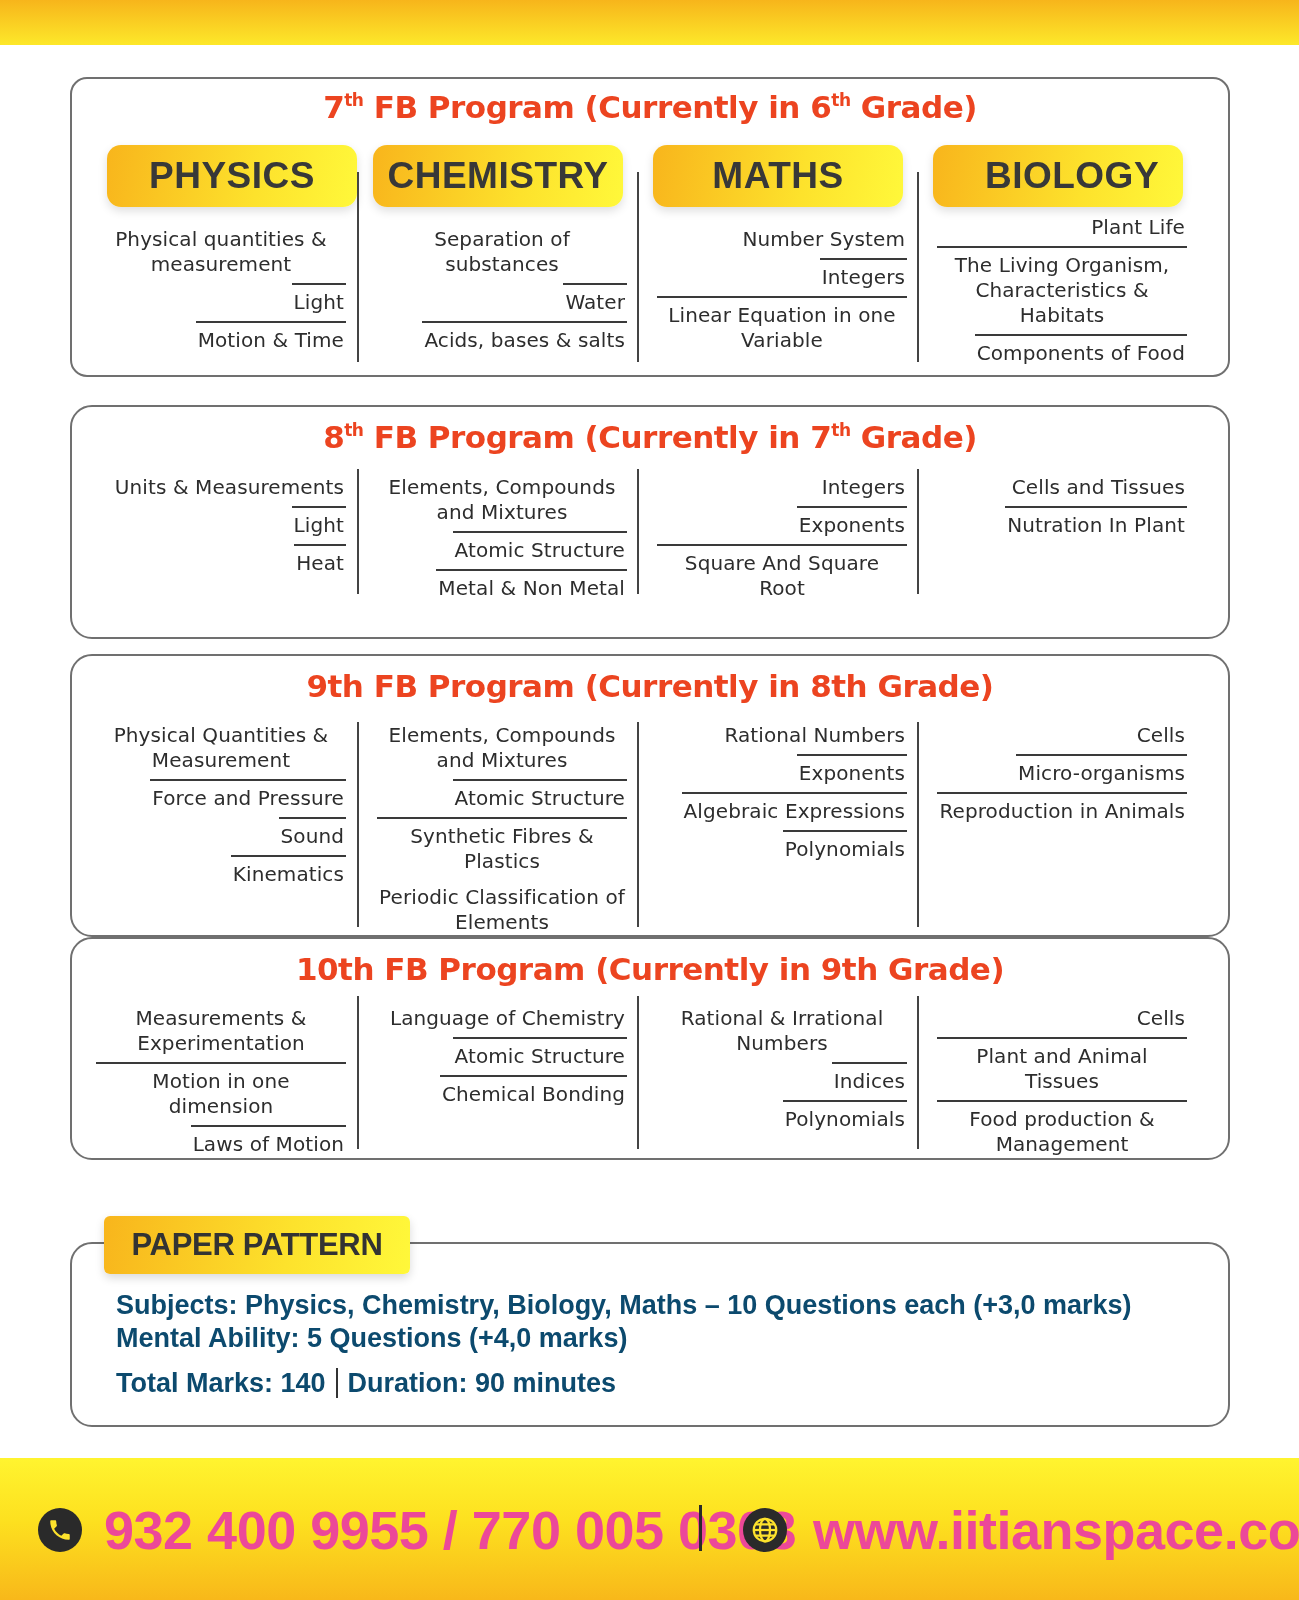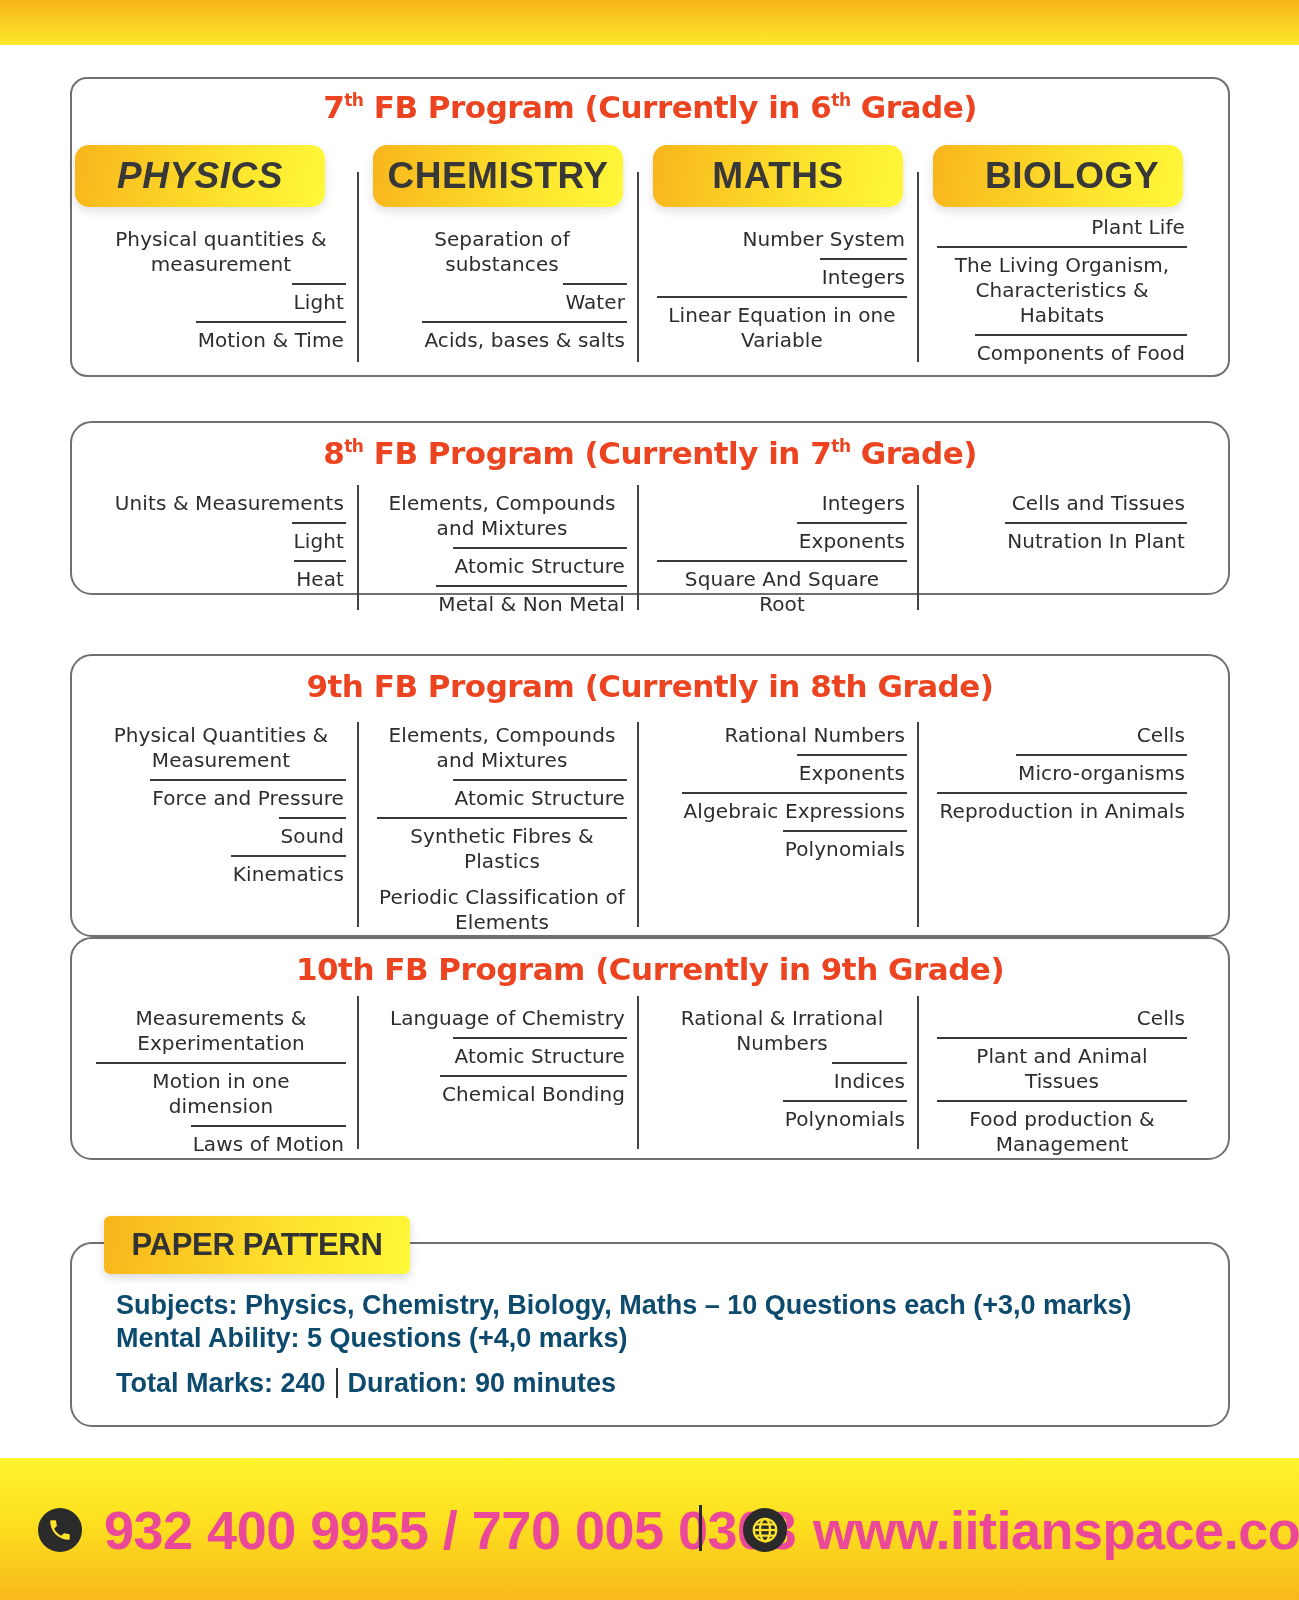--- a/index.html
+++ b/index.html
@@ -81,21 +81,21 @@
 </style>
 </head>
 <body>
 
 <div class="top-band"></div>
 
 <section class="program" style="top:77px;height:300px;border-radius:17px;">
   <div class="program-title" style="top:10px;">
     <span>7</span><sup>th</sup><span> FB Program (Currently in </span><span>6</span><sup>th</sup><span> Grade)</span>
   </div>
-  <div class="subject-badge" style="left:3px;font-style:italic;">PHYSICS</div>
+  <div class="subject-badge" style="left:35px;">PHYSICS</div>
   <div class="subject-badge" style="left:301px;">CHEMISTRY</div>
   <div class="subject-badge" style="left:581px;">MATHS</div>
   <div class="subject-badge" style="left:861px;padding-left:28px;">BIOLOGY</div>
 
   <div class="vdiv" style="left:285px;top:93px;height:190px;"></div>
   <div class="vdiv" style="left:565px;top:93px;height:190px;"></div>
   <div class="vdiv" style="left:845px;top:93px;height:190px;"></div>
 
   <div class="col" style="left:24px;top:143px;">
     <div class="topic">Physical quantities &amp; measurement</div>
@@ -112,21 +112,21 @@
     <div class="topic">Integers</div>
     <div class="topic">Linear Equation in one Variable</div>
   </div>
   <div class="col" style="left:865px;top:131px;">
     <div class="topic">Plant Life</div>
     <div class="topic">The Living Organism, Characteristics &amp; Habitats</div>
     <div class="topic">Components of Food</div>
   </div>
 </section>
 
-<section class="program" style="top:421px;height:174px;">
+<section class="program" style="top:405px;height:234px;">
   <div class="program-title" style="top:12px;">
     <span>8</span><sup>th</sup><span> FB Program (Currently in </span><span>7</span><sup>th</sup><span> Grade)</span>
   </div>
   <div class="vdiv" style="left:285px;top:62px;height:125px;"></div>
   <div class="vdiv" style="left:565px;top:62px;height:125px;"></div>
   <div class="vdiv" style="left:845px;top:62px;height:125px;"></div>
 
   <div class="col" style="left:24px;top:63px;">
     <div class="topic">Units &amp; Measurements</div>
     <div class="topic">Light</div>
@@ -205,21 +205,21 @@
     <div class="topic">Plant and Animal Tissues</div>
     <div class="topic">Food production &amp; Management</div>
   </div>
 </section>
 
 <div class="pp-box"></div>
 <div class="pp-badge">PAPER PATTERN</div>
 <div class="pp-line" style="top:1290px;">Subjects: Physics, Chemistry, Biology, Maths – 10 Questions each (+3,0 marks)</div>
 <div class="pp-line" style="top:1323px;">Mental Ability: 5 Questions (+4,0 marks)</div>
 <div class="pp-line" style="top:1368px;">
-  <span>Total Marks: 240</span><span class="pp-sep"></span><span>Duration: 90 minutes</span>
+  <span>Total Marks: 140</span><span class="pp-sep"></span><span>Duration: 90 minutes</span>
 </div>
 
 <div class="bottom-band"></div>
 
 <div class="contact" style="left:38px;">
   <span class="circle-icon">
     <svg width="26" height="26" viewBox="0 0 24 24">
         <path fill="#fde22c" d="M6.6 10.8c1.4 2.8 3.8 5.1 6.6 6.6l2.2-2.2c.3-.3.7-.4 1-.2 1.1.4 2.3.6 3.6.6.6 0 1 .4 1 1V20c0 .6-.4 1-1 1C10.6 21 3 13.4 3 4c0-.6.4-1 1-1h3.5c.6 0 1 .4 1 1 0 1.3.2 2.5.6 3.6.1.3 0 .7-.2 1z"></path>
       </svg>
   </span>

